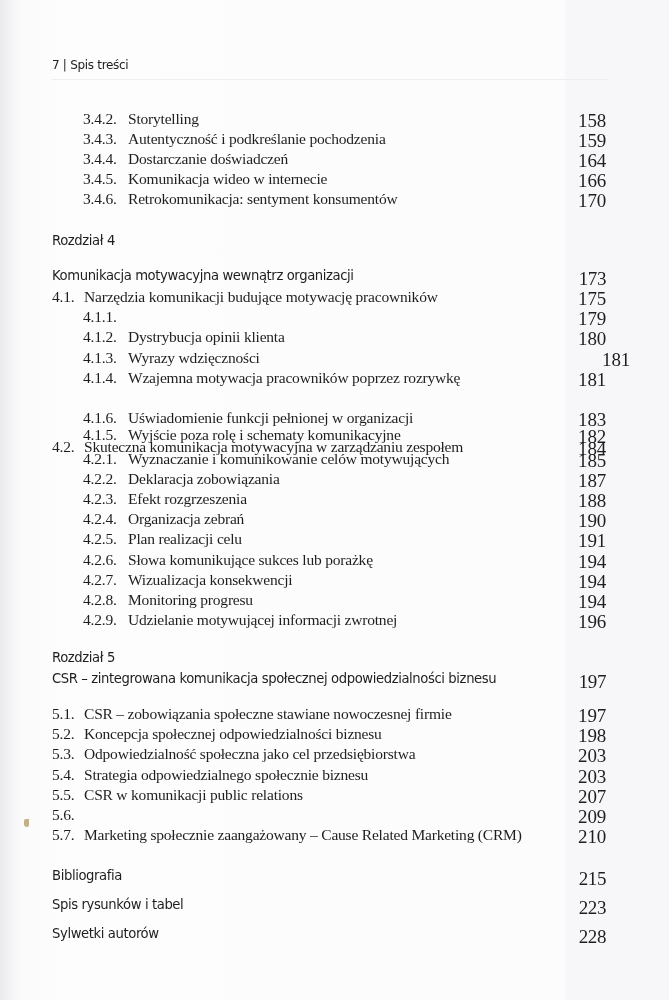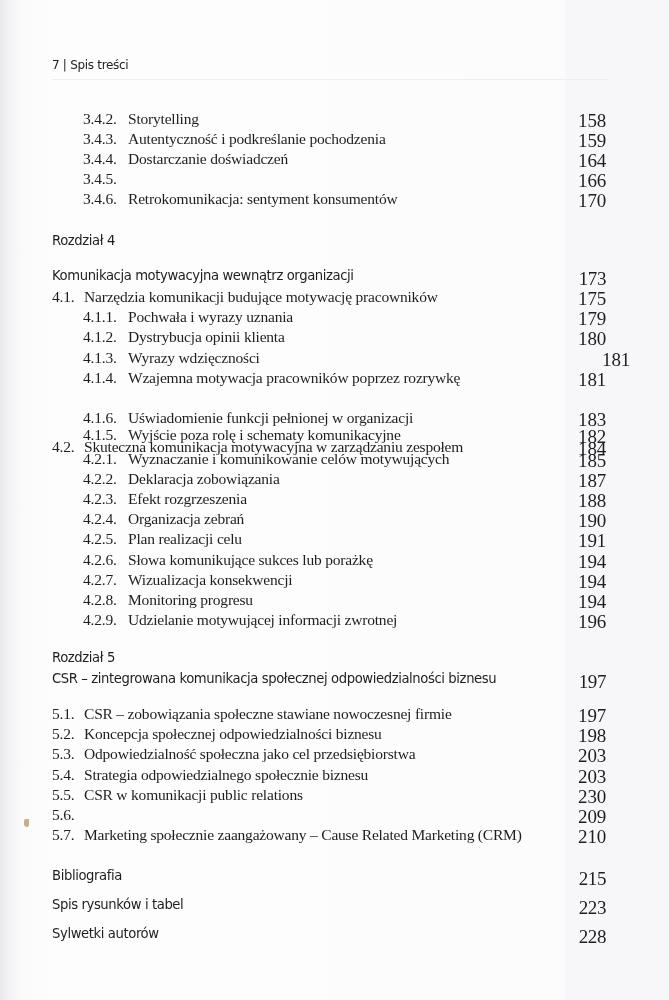--- a/index.html
+++ b/index.html
@@ -61,20 +61,21 @@
     <span class="title">Autentyczność i podkreślanie pochodzenia</span>
     <span class="page-num">159</span>
   </div>
   <div class="row lvl2 serif" style="top:150px">
     <span class="num">3.4.4.</span>
     <span class="title">Dostarczanie doświadczeń</span>
     <span class="page-num">164</span>
   </div>
   <div class="row lvl2 serif" style="top:170px">
     <span class="num">3.4.5.</span>
+    <span class="title">Komunikacja wideo w internecie</span>
     <span class="page-num">166</span>
   </div>
   <div class="row lvl2 serif" style="top:190px">
     <span class="num">3.4.6.</span>
     <span class="title">Retrokomunikacja: sentyment konsumentów</span>
     <span class="page-num">170</span>
   </div>
 
   <div class="row sans" style="top:233px">
     <span class="chap-label">Rozdział 4</span>
@@ -85,21 +86,20 @@
   </div>
 
   <div id="ch4-entries">
       <div class="row serif lvl1" style="top: 288px;">
         <span class="num">4.1.</span>
         <span class="title">Narzędzia komunikacji budujące motywację pracowników</span>
         <span class="page-num">175</span>
       </div>
       <div class="row serif lvl2" style="top: 308.2px;">
         <span class="num">4.1.1.</span>
-        <span class="title">Pochwała i wyrazy uznania</span>
         <span class="page-num">179</span>
       </div>
       <div class="row serif lvl2" style="top: 328.4px;">
         <span class="num">4.1.2.</span>
         <span class="title">Dystrybucja opinii klienta</span>
         <span class="page-num">180</span>
       </div>
       <div class="row serif lvl2" style="top: 348.6px; padding-left: 24px;">
         <span class="num">4.1.3.</span>
         <span class="title">Wyrazy wdzięczności</span>
@@ -197,21 +197,21 @@
         <span class="page-num">203</span>
       </div>
       <div class="row serif lvl1" style="top: 765.6px; text-align: center;">
         <span class="num">5.4.</span>
         <span class="title">Strategia odpowiedzialnego społecznie biznesu</span>
         <span class="page-num">203</span>
       </div>
       <div class="row serif lvl1" style="top: 785.8px;">
         <span class="num">5.5.</span>
         <span class="title">CSR w komunikacji public relations</span>
-        <span class="page-num">230</span>
+        <span class="page-num">207</span>
       </div>
       <div class="row serif lvl1" style="top: 806px;">
         <span class="num">5.6.</span>
         <span class="page-num">209</span>
       </div>
       <div class="row serif lvl1" style="top: 826.2px;">
         <span class="num">5.7.</span>
         <span class="title">Marketing społecznie zaangażowany – Cause Related Marketing (CRM)</span>
         <span class="page-num">210</span>
       </div>

